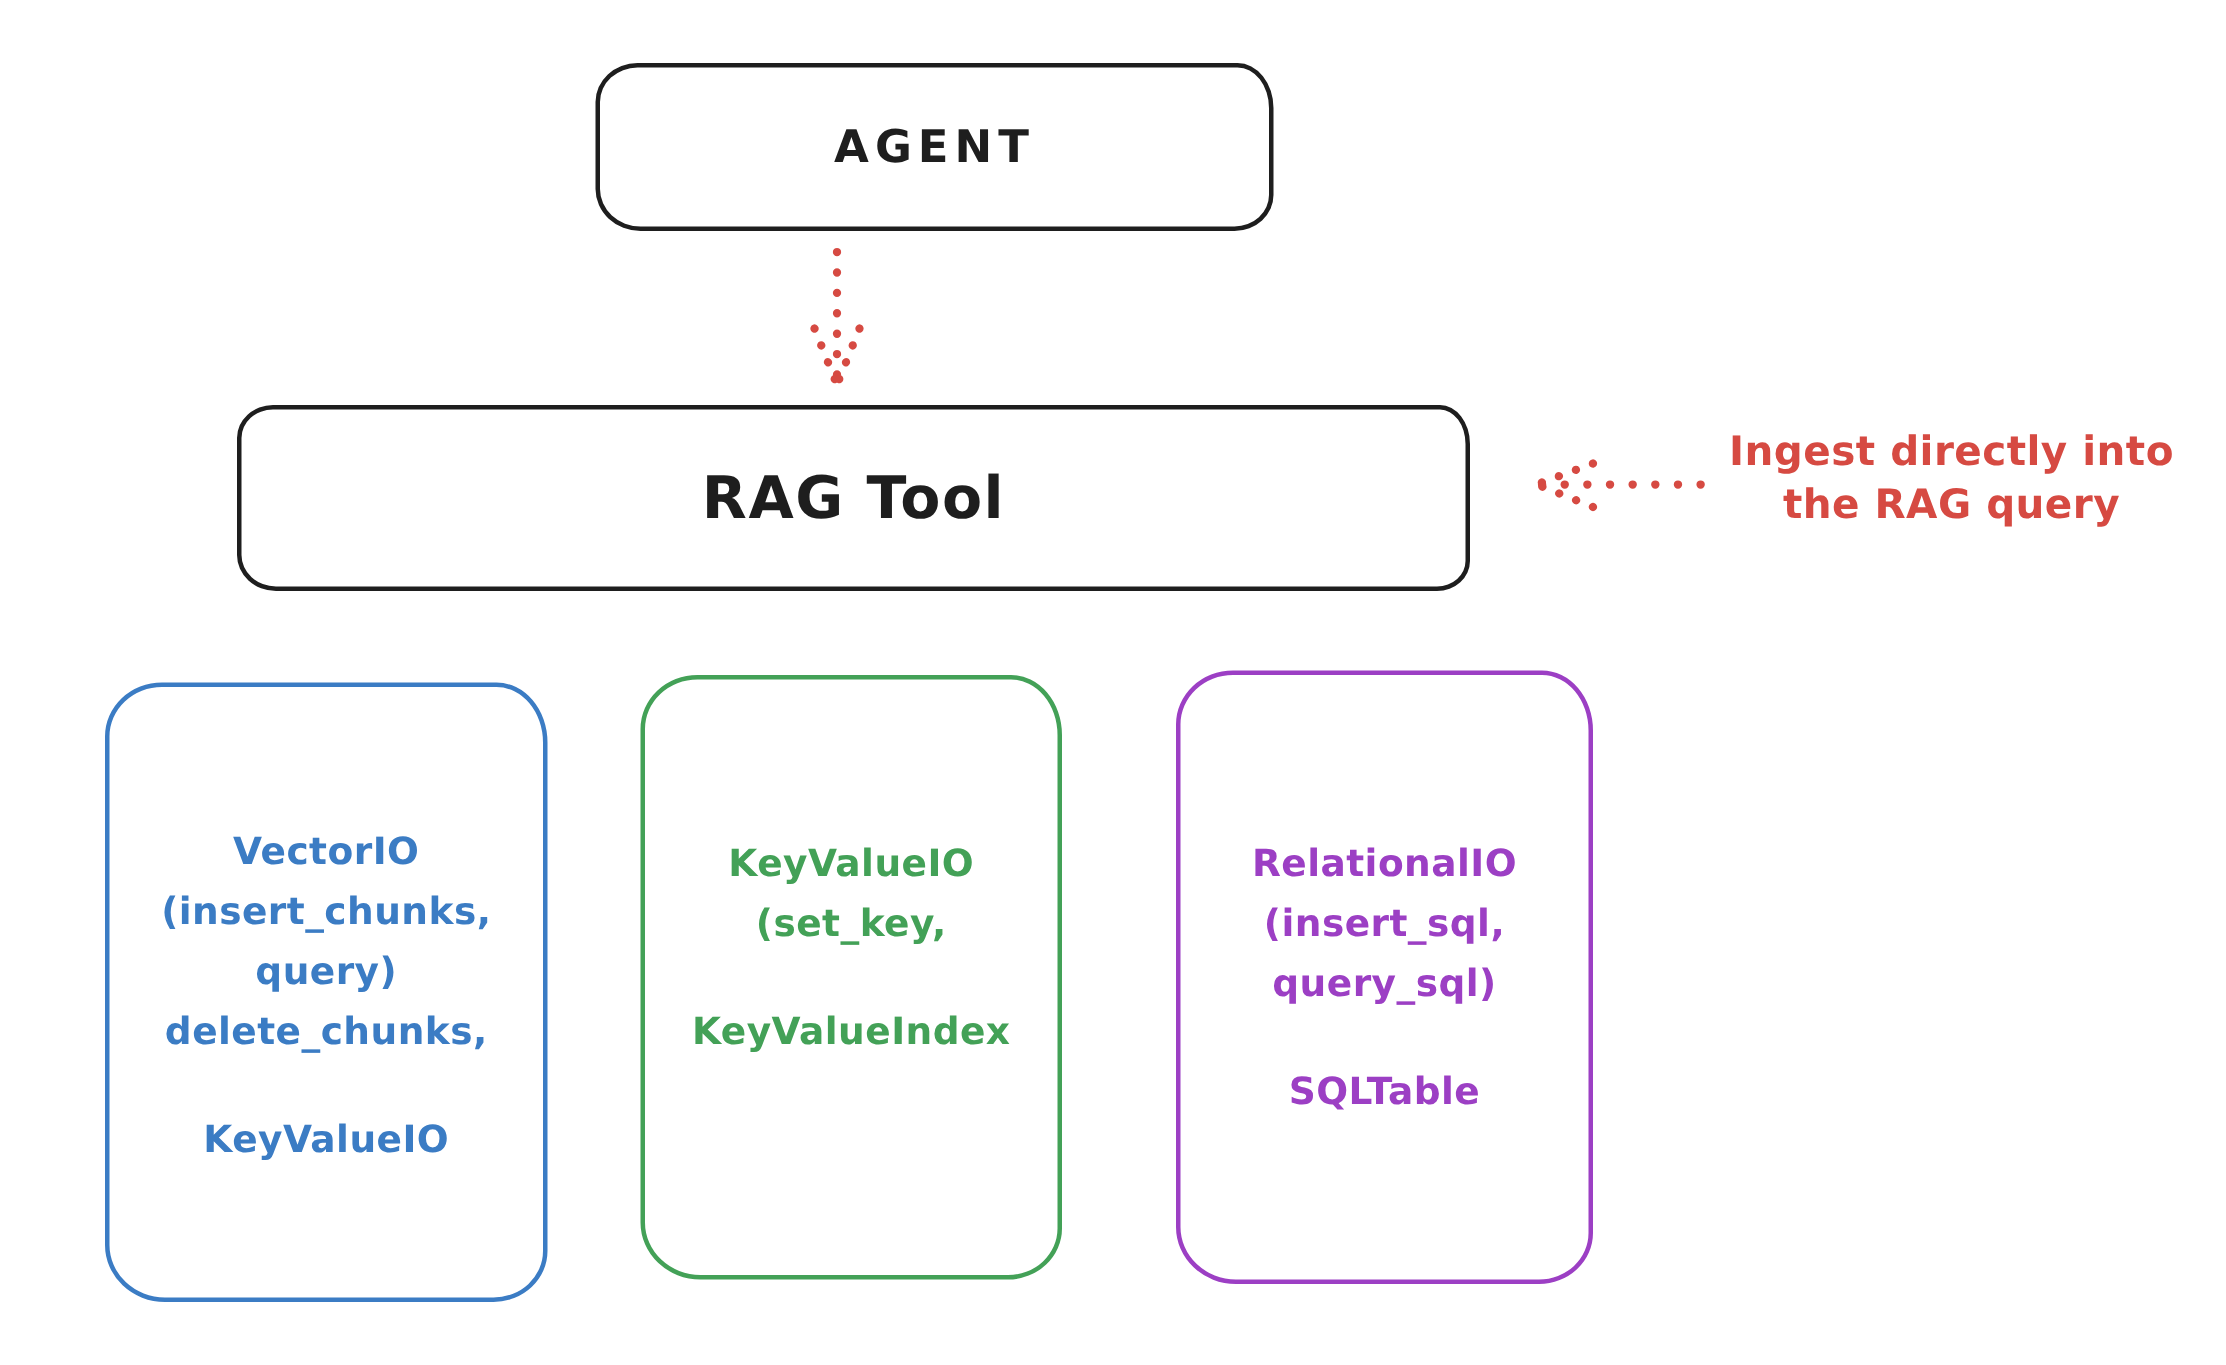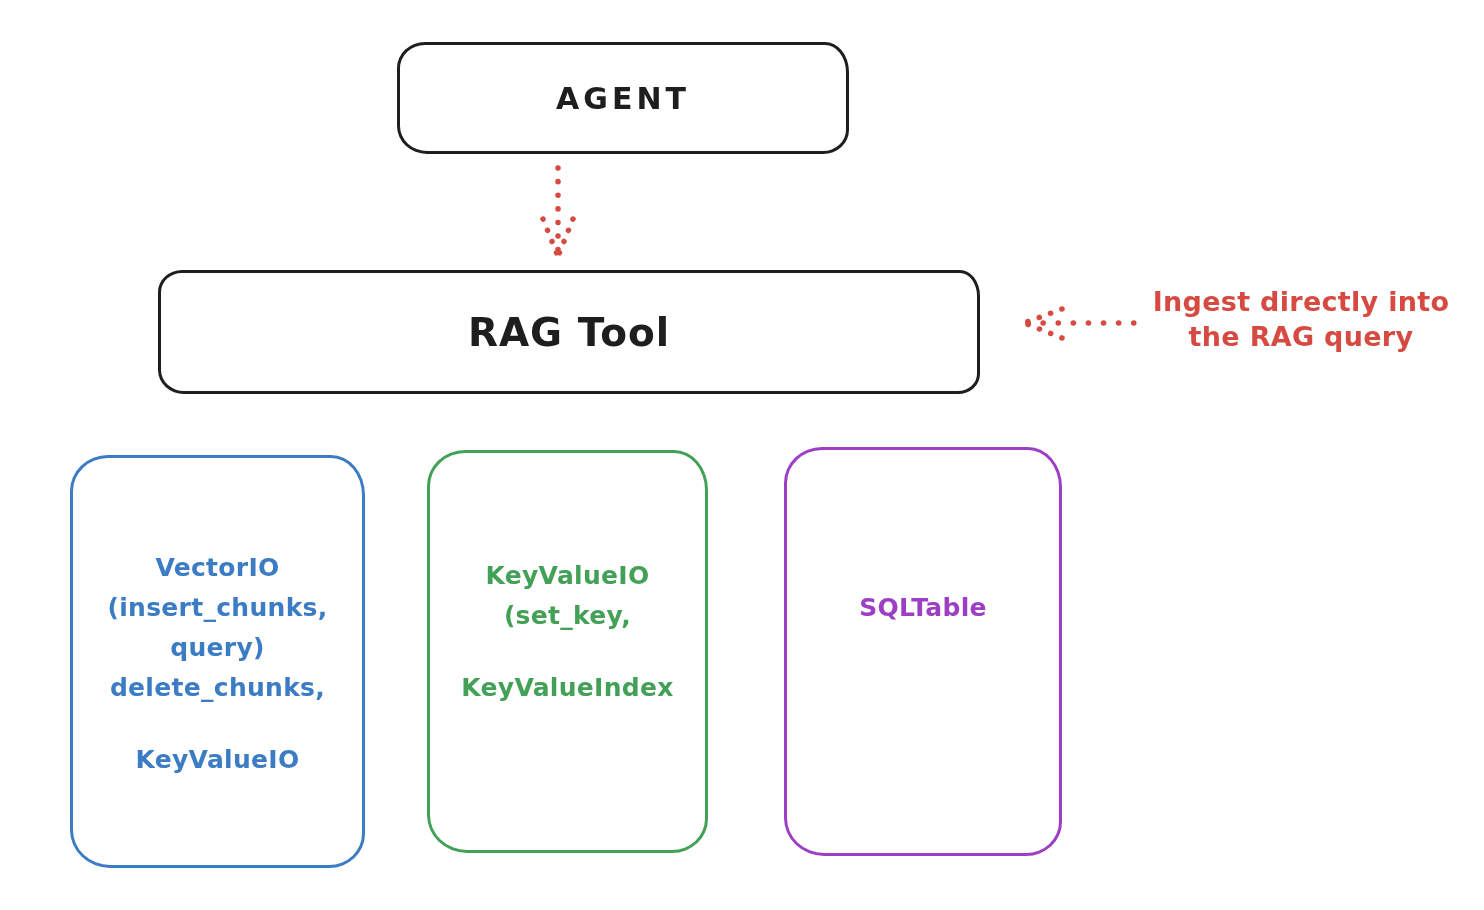--- a/index.html
+++ b/index.html
@@ -123,16 +123,21 @@
 
   <div class="node node-backend node-keyvalue">
     <div>
       <div class="method-line">KeyValueIO</div>
       <div class="method-line">(set_key,</div>
     </div>
     <div class="index-label">KeyValueIndex</div>
   </div>
 
   <div class="node node-backend node-relational">
+    <div>
+      <div class="method-line">RelationalIO</div>
+      <div class="method-line">(insert_sql,</div>
+      <div class="method-line">query_sql)</div>
+    </div>
     <div class="index-label">SQLTable</div>
   </div>
 
 </div>
 
 </body></html>

